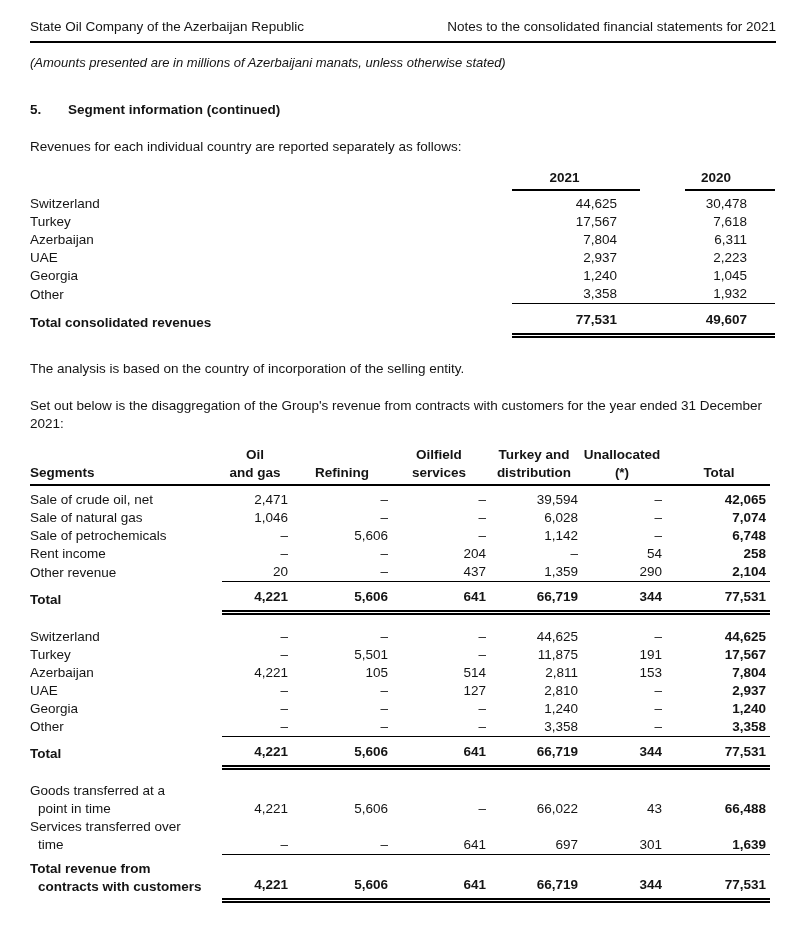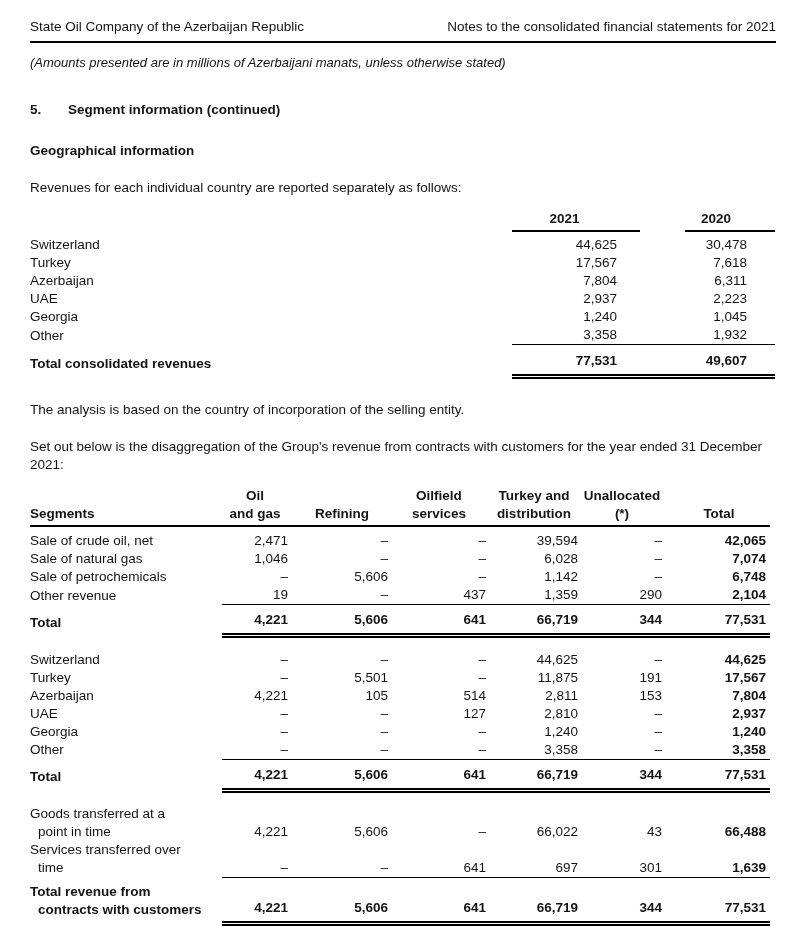--- a/index.html
+++ b/index.html
@@ -77,21 +77,20 @@
     <span>Notes to the consolidated financial statements for 2021</span>
   </div>
 
   <div class="amounts-note">(Amounts presented are in millions of Azerbaijani manats, unless otherwise stated)</div>
 
   <div class="section-heading">
     <span class="section-num">5.</span>
     <span>Segment information (continued)</span>
   </div>
 
-  <div class="sub-heading">Geographical information</div>
 
   <div class="para">Revenues for each individual country are reported separately as follows:</div>
 
   <table class="t1">
     <colgroup>
         <col class="col-lbl">
         <col class="col-y1">
         <col class="col-gap">
         <col class="col-y2">
       </colgroup>
@@ -214,23 +213,32 @@
       </tr>
       <tr>
         <td class="lbl">Sale of petrochemicals</td>
         <td class="num c1">–</td>
         <td class="num c2">5,606</td>
         <td class="num c3">–</td>
         <td class="num c4">1,142</td>
         <td class="num c5">–</td>
         <td class="num c6">6,748</td>
       </tr>
+      <tr>
+        <td class="lbl">Rent income</td>
+        <td class="num c1">–</td>
+        <td class="num c2">–</td>
+        <td class="num c3">204</td>
+        <td class="num c4">–</td>
+        <td class="num c5">54</td>
+        <td class="num c6">258</td>
+      </tr>
       <tr class="rule">
         <td class="lbl">Other revenue</td>
-        <td class="num c1">19</td>
+        <td class="num c1">20</td>
         <td class="num c2">–</td>
         <td class="num c3">437</td>
         <td class="num c4">1,359</td>
         <td class="num c5">290</td>
         <td class="num c6">2,104</td>
       </tr>
       <tr class="total">
         <td class="lbl">Total</td>
         <td class="num c1">4,221</td>
         <td class="num c2">5,606</td>

